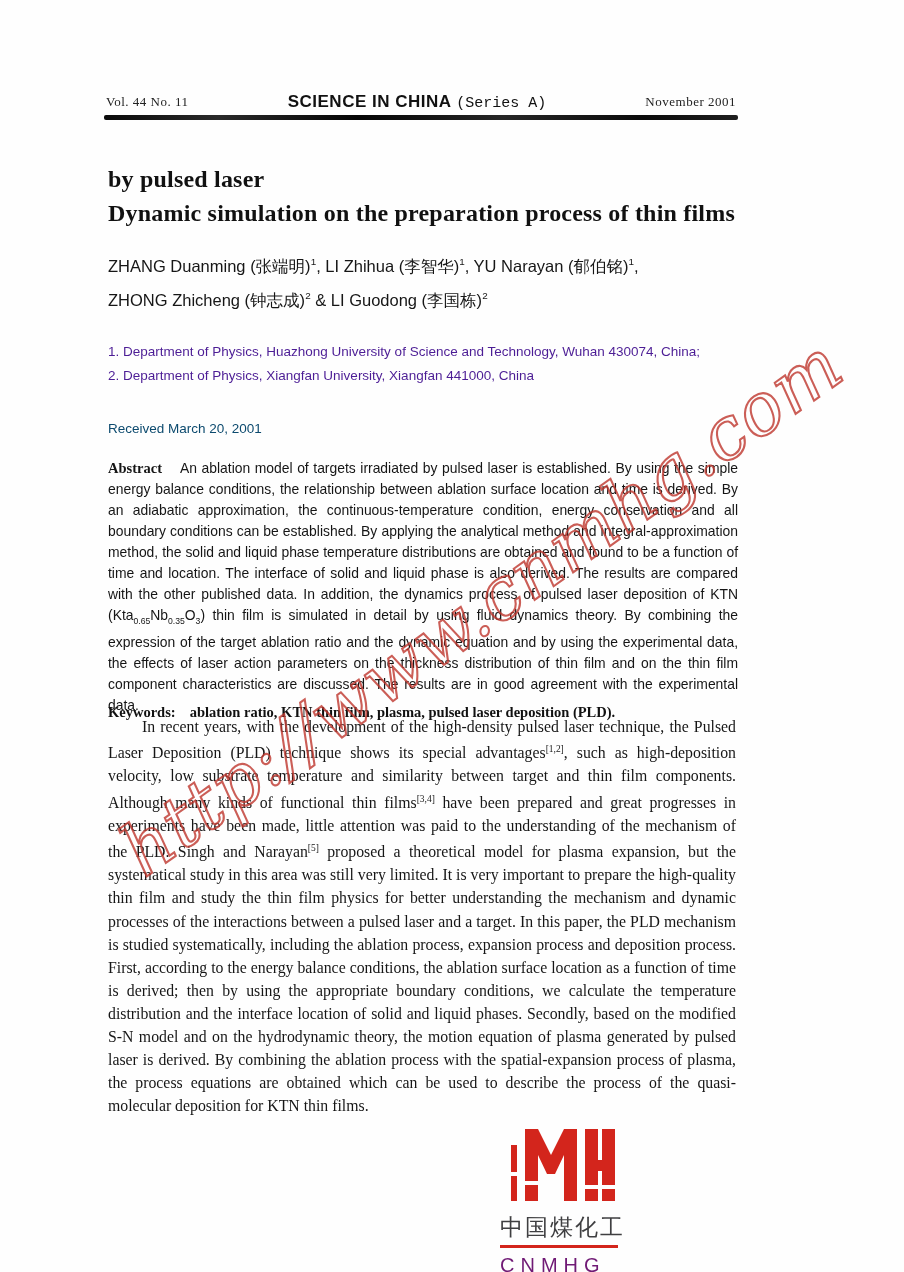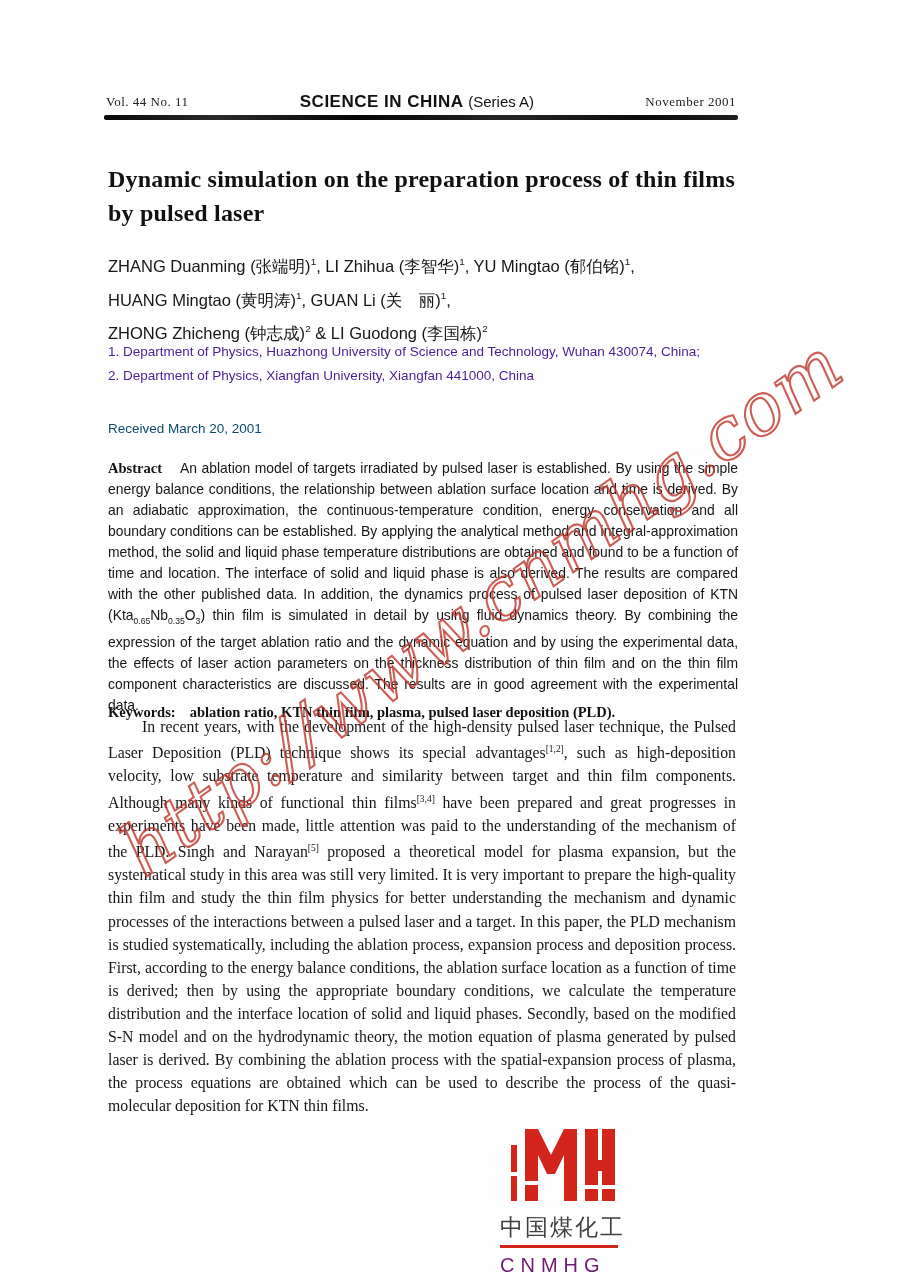--- a/index.html
+++ b/index.html
@@ -13,21 +13,21 @@
     margin:0 auto;
   }
   
   .journal-header{
     position:absolute;left:106px;top:92px;width:630px;
     display:flex;align-items:center;justify-content:space-between;
     font-size:13px;color:#222;
   }
   .jh-left,.jh-right{font-family:"Liberation Serif",serif;letter-spacing:.5px;}
   .jh-center{font-family:"Liberation Sans",sans-serif;font-weight:bold;font-size:17px;letter-spacing:.5px;color:#111;}
-  .jh-series{font-family:Liberation Sans, sans-serif;font-weight:normal;font-size:15px;letter-spacing:0;}
+  .jh-series{font-family:Liberation Mono, monospace;font-weight:normal;font-size:15px;letter-spacing:0;}
   .header-rule{
     position:absolute;left:104px;top:115px;width:634px;height:5px;
     background:linear-gradient(90deg,#0a0a0a 0%,#2a2a2a 18%,#050505 40%,#262626 63%,#0b0b0b 85%,#1f1f1f 100%);
     border-radius:2px;
   }
   
   .article-title{
     position:absolute;left:108px;top:162px;width:660px;
     font-size:24px;font-weight:bold;line-height:34px;color:#111;
     font-family:"Liberation Serif",serif;letter-spacing:.2px;
@@ -104,27 +104,26 @@
     <span class="jh-left">Vol. 44 No. 11</span>
     <span class="jh-center">
       <span>SCIENCE IN CHINA</span>
       <span class="jh-series">(Series A)</span>
     </span>
     <span class="jh-right">November 2001</span>
   </div>
   <div class="header-rule"></div>
 
   <div class="article-title">
+    <div>by pulsed laser</div>
     <div>Dynamic simulation on the preparation process of thin films</div>
-    <div>by pulsed laser</div>
   </div>
 
   <div class="authors">
-    <div><span>ZHANG Duanming (张端明)</span><sup>1</sup><span>, LI Zhihua (李智华)</span><sup>1</sup><span>, YU Mingtao (郁伯铭)</span><sup>1</sup><span>,</span></div>
-    <div><span>HUANG Mingtao (黄明涛)</span><sup>1</sup><span>, GUAN Li (关　丽)</span><sup>1</sup><span>,</span></div>
+    <div><span>ZHANG Duanming (张端明)</span><sup>1</sup><span>, LI Zhihua (李智华)</span><sup>1</sup><span>, YU Narayan (郁伯铭)</span><sup>1</sup><span>,</span></div>
     <div><span>ZHONG Zhicheng (钟志成)</span><sup>2</sup><span> &amp; LI Guodong (李国栋)</span><sup>2</sup></div>
   </div>
 
   <div class="affiliations">
     <div>1. Department of Physics, Huazhong University of Science and Technology, Wuhan 430074, China;</div>
     <div>2. Department of Physics, Xiangfan University, Xiangfan 441000, China</div>
   </div>
 
   <div class="received">Received March 20, 2001</div>
 

